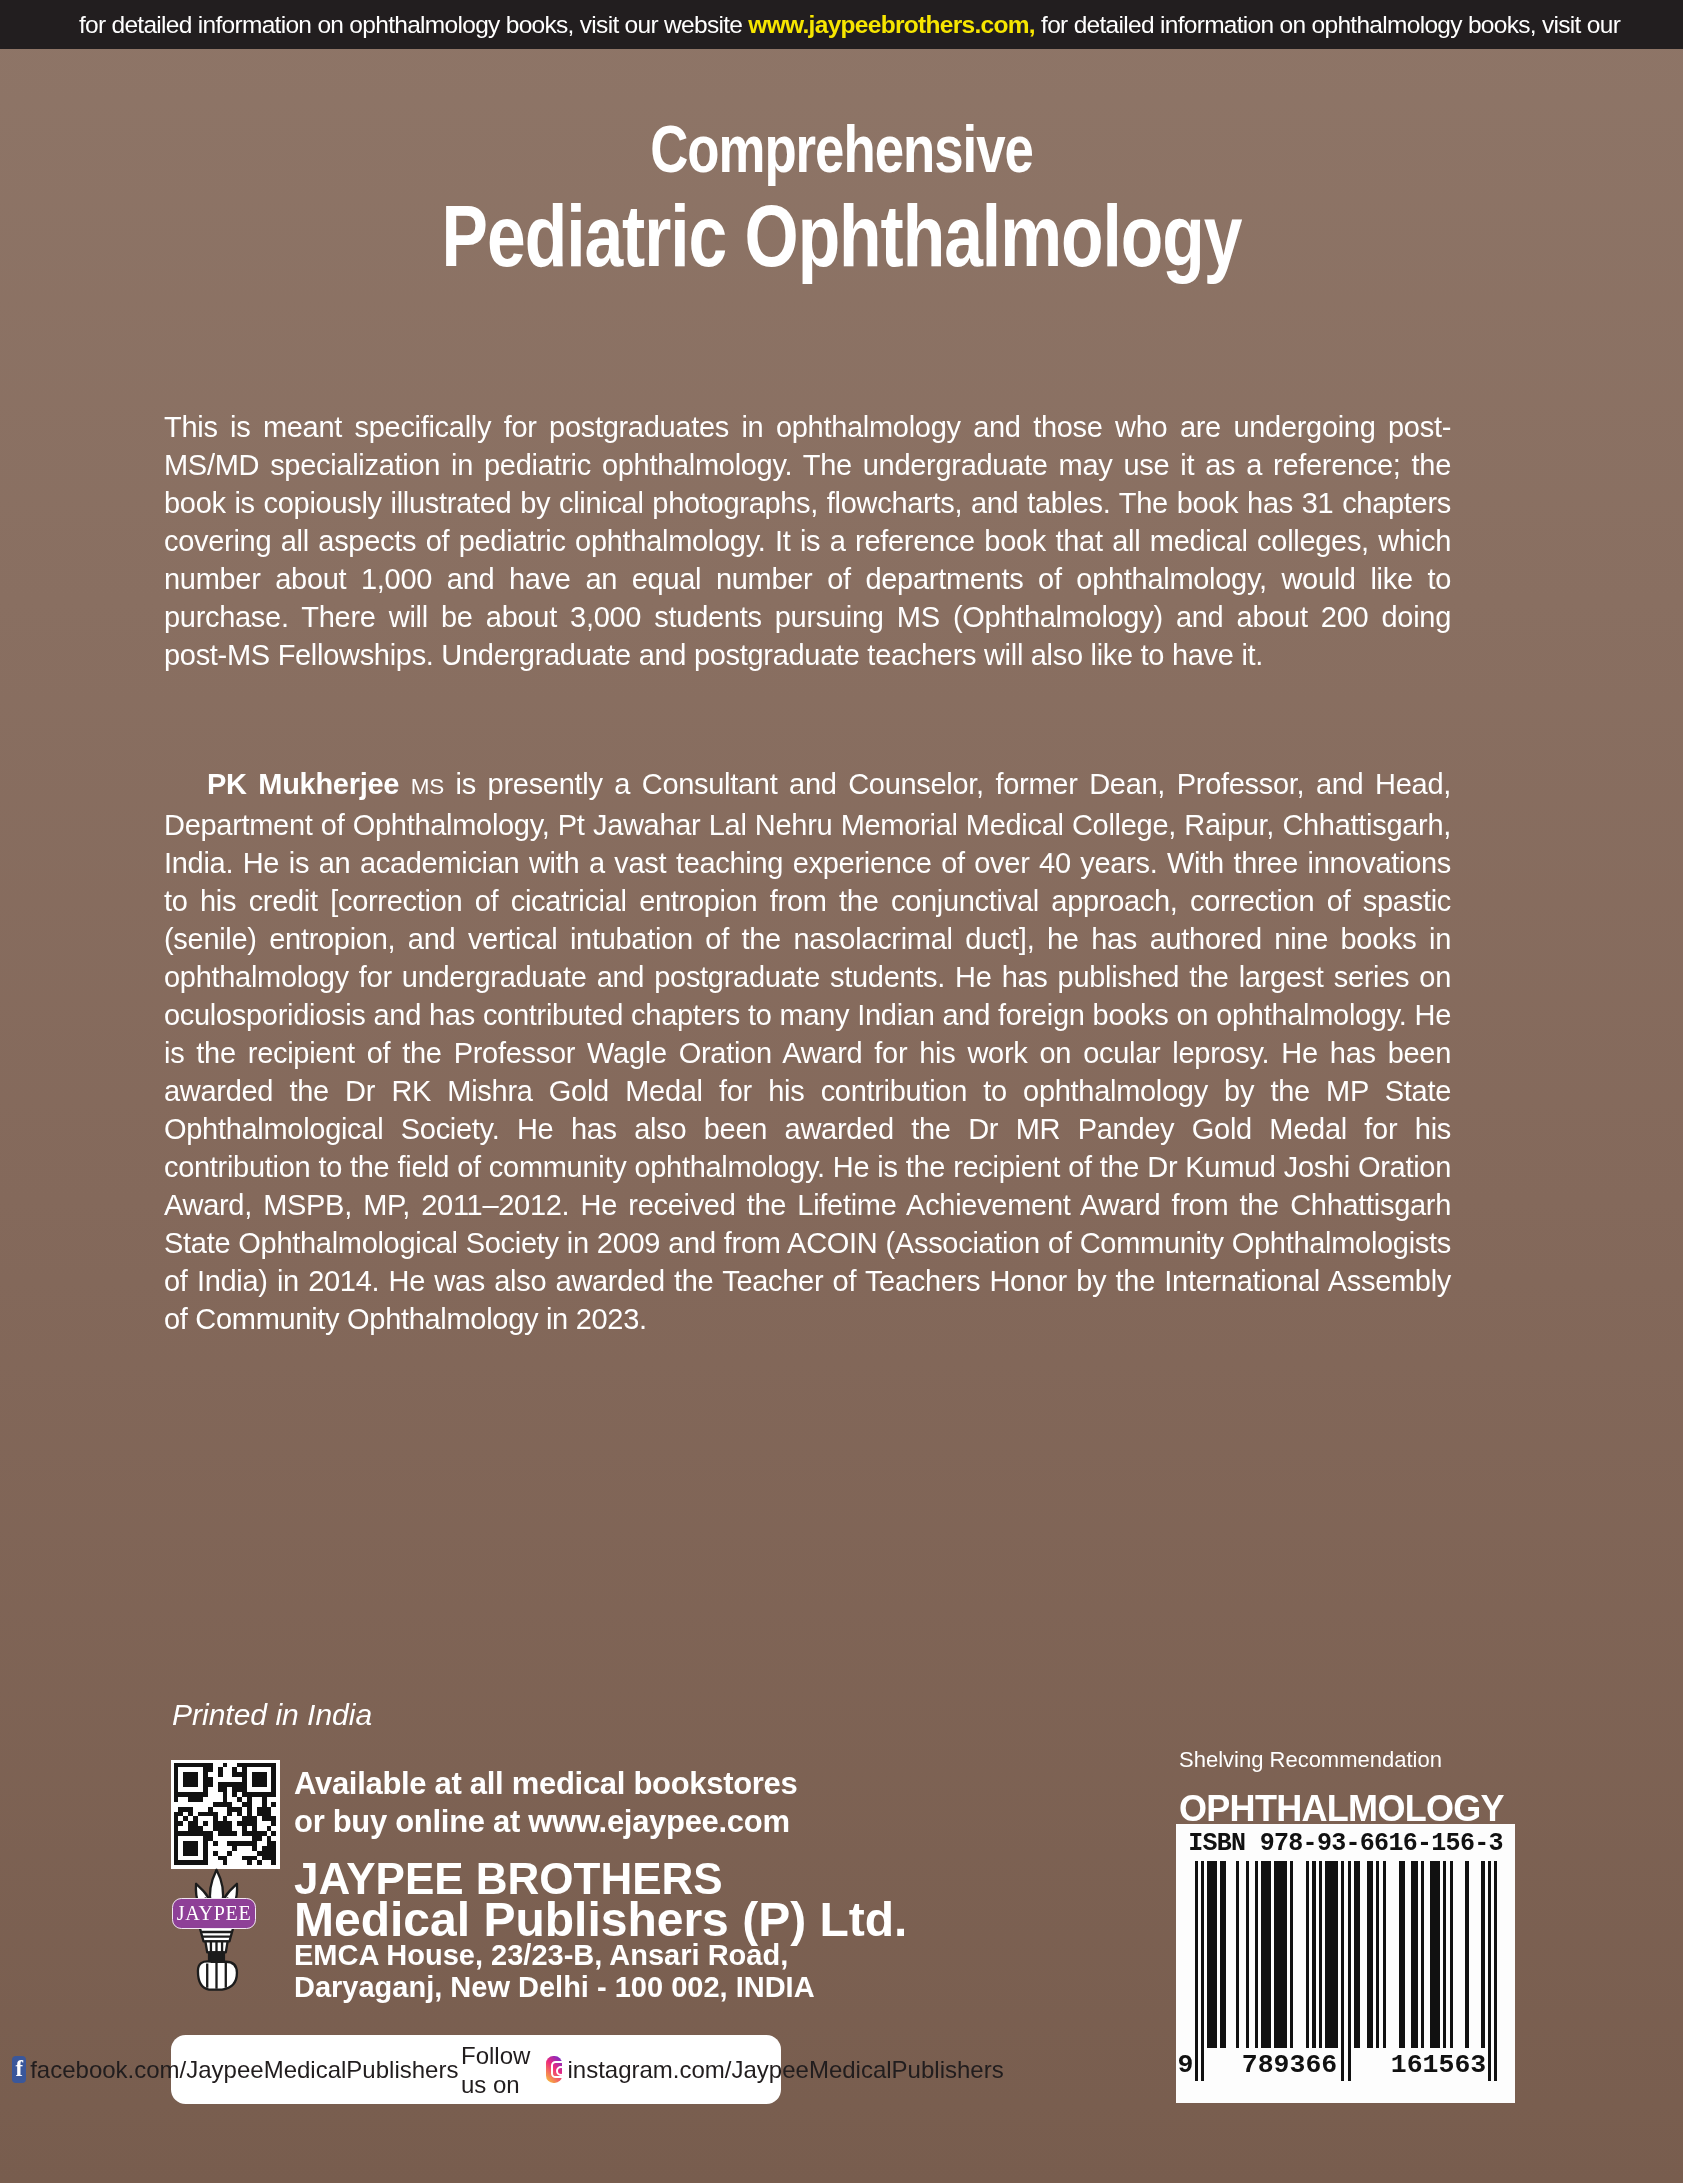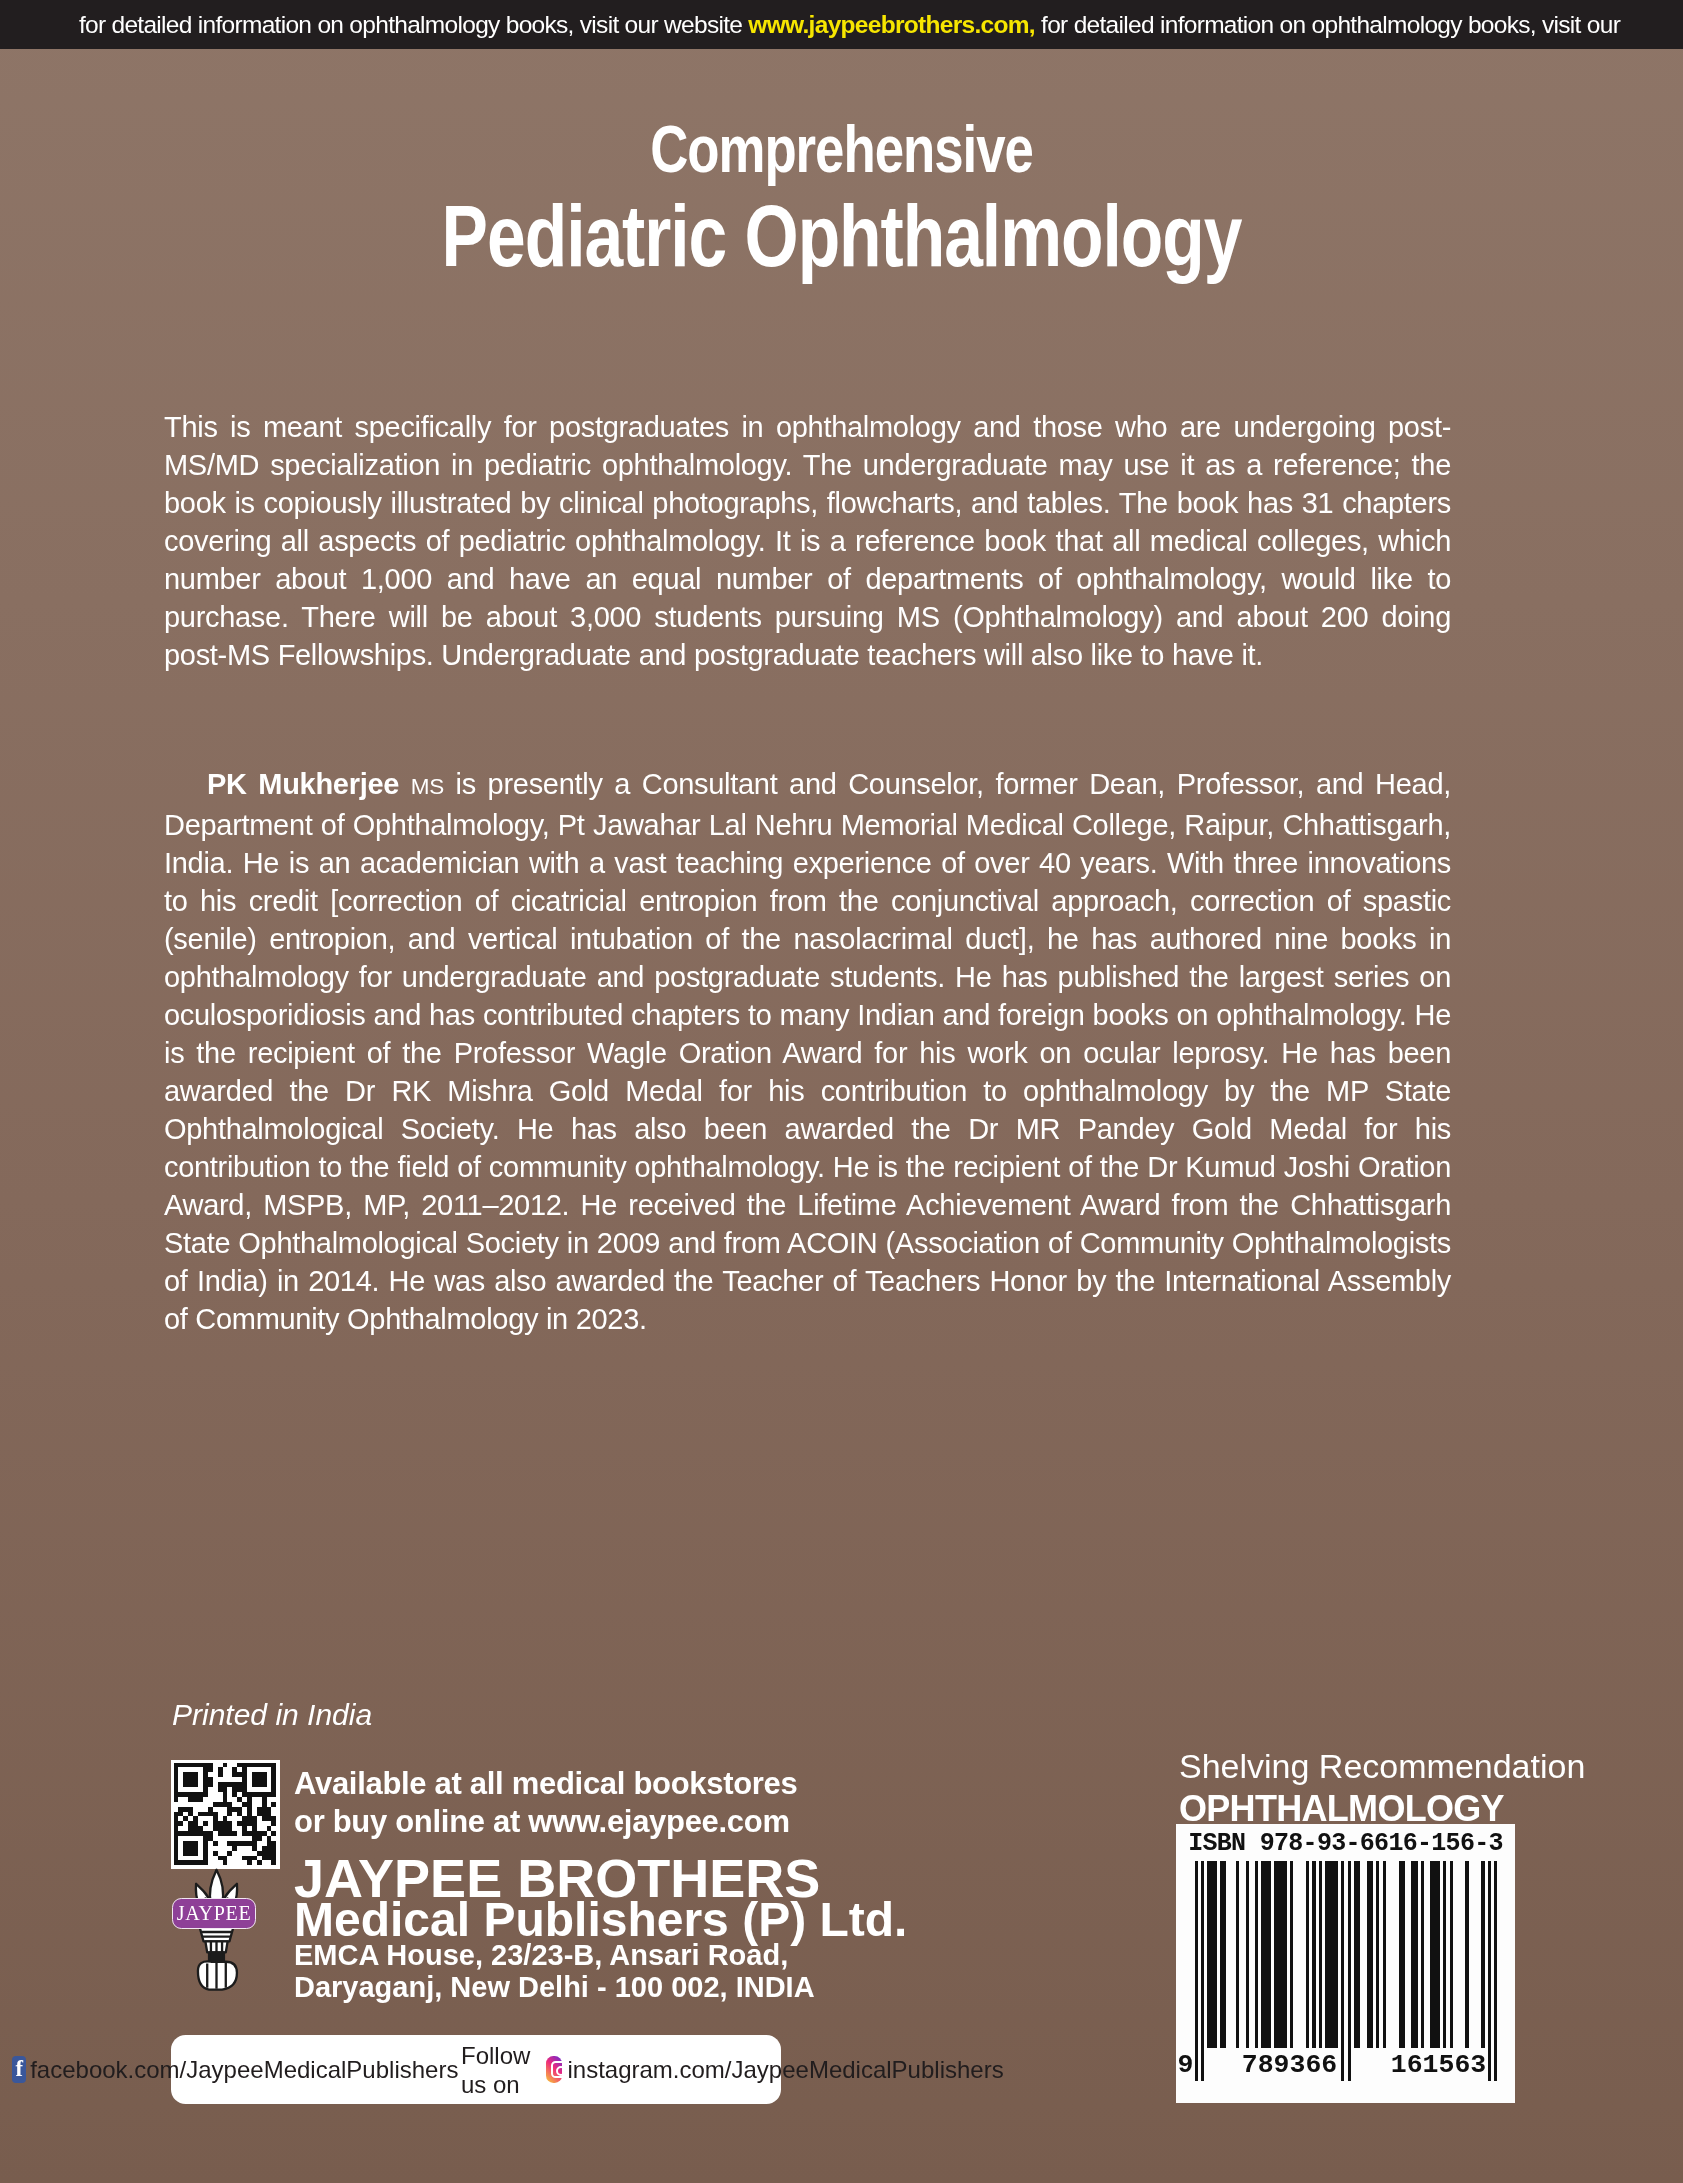--- a/index.html
+++ b/index.html
@@ -35,39 +35,39 @@
   .avail{position:absolute;left:294px;top:1765px;color:#ffffff;font-weight:bold;
          font-size:31px;line-height:38px;letter-spacing:-0.3px;}
   
   .torch{position:absolute;left:167px;top:1867px;width:99px;height:130px;}
   
   .badge{position:absolute;left:172px;top:1898px;width:82px;height:29px;background:#8e4097;
          border:1.3px solid #f1e6f1;border-radius:9.3px;display:flex;align-items:center;justify-content:center;}
   .badge span{color:#ffffff;font-family:"Liberation Serif",serif;font-size:20px;letter-spacing:0.7px;}
   
   .pub{position:absolute;left:294px;top:1856px;color:#ffffff;}
-  .pub-name{font-size:54px;line-height:45px;font-weight:bold;letter-spacing:0px;}
+  .pub-name{font-size:44px;line-height:45px;font-weight:bold;letter-spacing:0px;}
   .pub-sub{font-size:48px;line-height:38px;font-weight:bold;}
   .pub-addr{font-size:29px;line-height:32px;font-weight:bold;}
   .pub-web{font-size:29px;line-height:33px;font-weight:bold;}
   
   .social{position:absolute;left:171px;top:2035px;width:610px;height:69px;background:#ffffff;
           border-radius:14.6px;display:flex;flex-direction:row;justify-content:center;
           padding-left:2px;box-sizing:border-box;gap:2.6px;}
   .soc-row{display:flex;align-items:center;color:#211d1e;font-size:24px;line-height:29px;}
   .soc-row .pre{margin-right:5.3px;}
   .fb{width:26.5px;height:26.5px;background:#3a579a;border-radius:4px;color:#ffffff;font-weight:bold;
       font-size:22.5px;display:flex;align-items:flex-end;justify-content:center;margin-right:4px;
       font-family:"Liberation Serif",serif;}
   .ig{width:26.5px;height:26.5px;border-radius:7.3px;margin-right:5.3px;position:relative;
       background:linear-gradient(45deg,#f9ce34 0%,#ee2a7b 55%,#6228d7 100%);}
   .ig::before{content:"";position:absolute;left:4.6px;top:4.6px;width:13.2px;height:13.2px;border:2px solid #ffffff;border-radius:4.6px;}
   .ig::after{content:"";position:absolute;left:9.3px;top:9.3px;width:6px;height:6px;border:2px solid #ffffff;border-radius:50%;}
   
-  .shelf-label{position:absolute;left:1179px;top:1747px;color:#ffffff;font-size:34px;}
+  .shelf-label{position:absolute;left:1179px;top:1747px;color:#ffffff;font-size:22px;}
   .shelf-cat{position:absolute;left:1179px;top:1788px;color:#ffffff;font-size:36px;font-weight:bold;letter-spacing:-0.7px;}
   .barcode{position:absolute;left:1176px;top:1824px;width:339px;height:279px;background:#fdfdfd;
            box-sizing:border-box;padding-top:5.3px;}
   .isbn{width:100%;text-align:center;font-family:"Liberation Mono",monospace;font-weight:bold;
         font-size:25px;letter-spacing:-0.7px;color:#111111;}
   .bars{position:relative;margin:2.6px 18.5px 0 18.5px;height:224px;font-size:0;white-space:nowrap;}
   .bars i{display:inline-block;width:3.2px;height:187px;vertical-align:top;}
   .bars i.on{background:#111111;}
   .bars i.g{height:220px;}
   .bars .dg{position:absolute;top:189px;font-family:"Liberation Mono",monospace;font-weight:bold;

